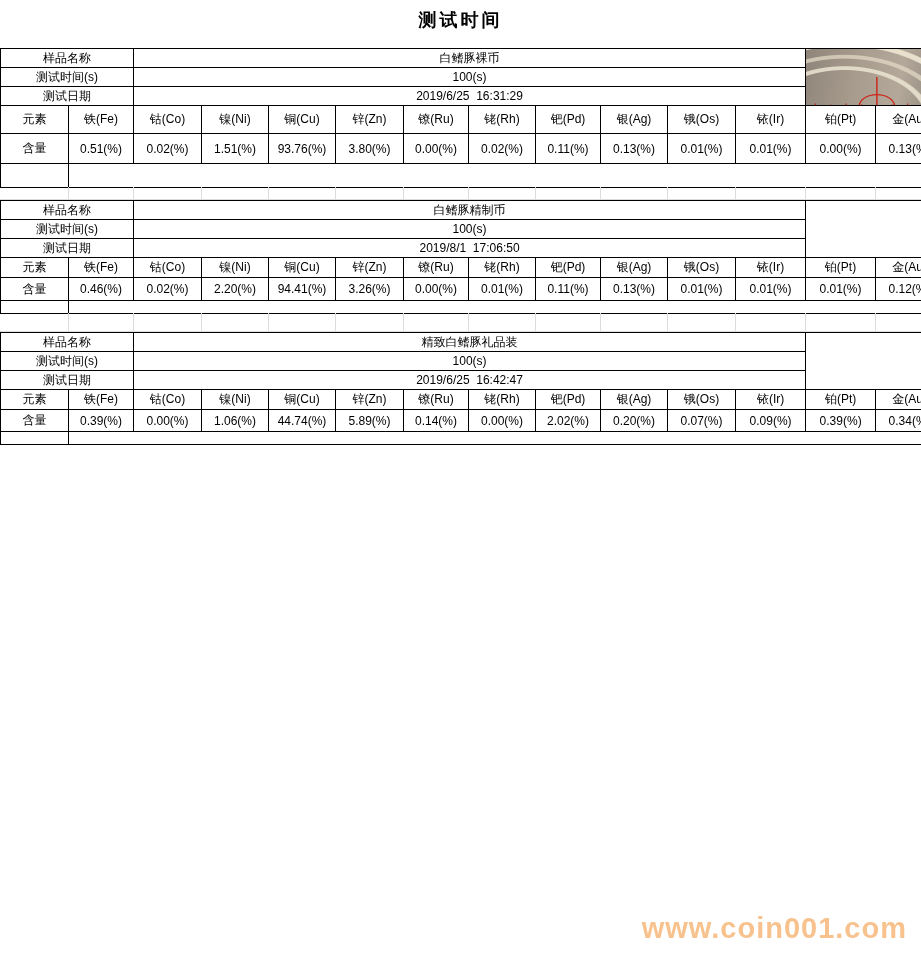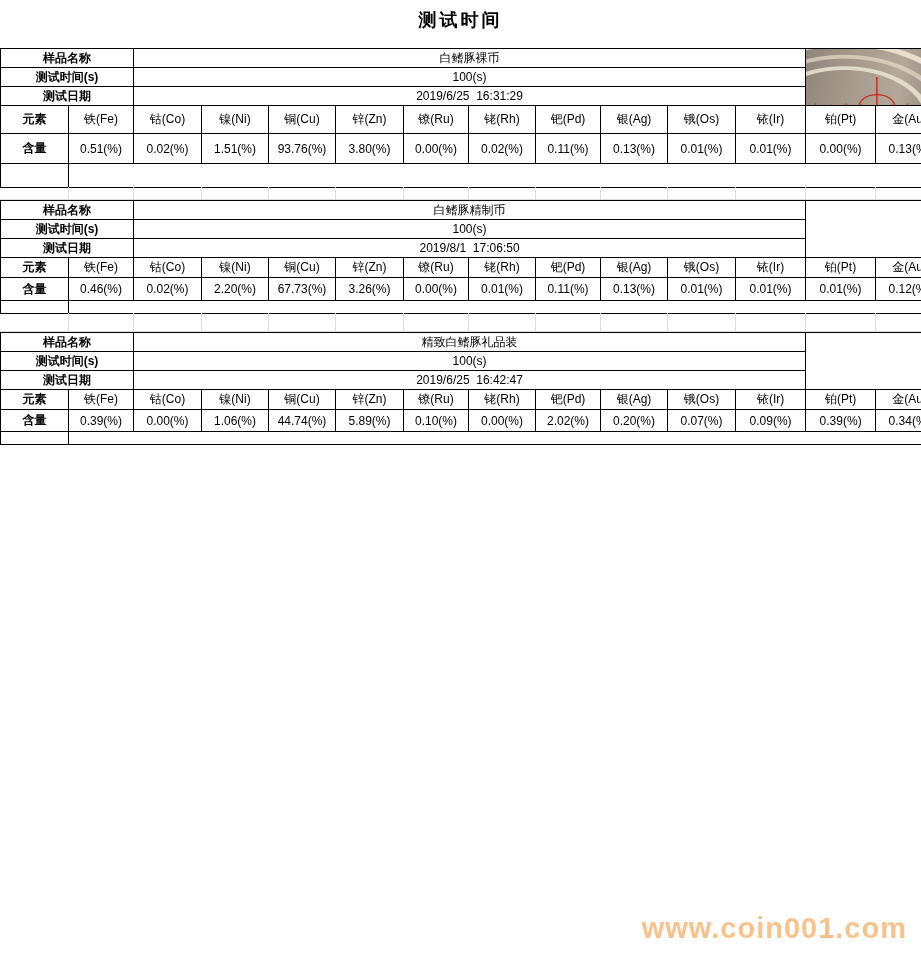--- a/index.html
+++ b/index.html
@@ -11,21 +11,21 @@
     position:absolute;top:8px;left:0;width:921px;text-align:center;
     font-size:18px;font-weight:bold;letter-spacing:3px;
   }
   table.rpt{
     position:absolute;left:0;border-collapse:collapse;table-layout:fixed;width:943px;
   }
   table.rpt td{
     border:1px solid #000;padding:0;font-size:12px;text-align:center;
     vertical-align:middle;overflow:hidden;white-space:pre;
   }
-  td.lbl{font-weight:bold;font-size:12.5px;}
+  td.lbl{font-weight:normal;font-size:12.5px;}
   td.num{text-align:left;padding-left:2px;}
   td.photocell{position:relative;padding:0;}
   .photo{
     position:absolute;top:0;left:0;right:0;bottom:0;
     background-color:#a39688;
     background-image:
       radial-gradient(ellipse 150px 95px at 28% 130%,
         transparent 54%, rgba(236,229,211,0.85) 55%, rgba(236,229,211,0.85) 58%,
         transparent 59%, transparent 66%, rgba(226,216,196,0.75) 67%, rgba(226,216,196,0.75) 70%,
         transparent 71%, transparent 79%, rgba(242,234,214,0.85) 80%, rgba(242,234,214,0.85) 84%,
@@ -216,21 +216,21 @@
     <td>锇(Os)</td>
     <td>铱(Ir)</td>
     <td>铂(Pt)</td>
     <td>金(Au)</td>
   </tr>
   <tr style="height:23px">
     <td class="lbl">含量</td>
     <td class="num">0.46(%)</td>
     <td class="num">0.02(%)</td>
     <td class="num">2.20(%)</td>
-    <td class="num">67.73(%)</td>
+    <td class="num">94.41(%)</td>
     <td class="num">3.26(%)</td>
     <td class="num">0.00(%)</td>
     <td class="num">0.01(%)</td>
     <td class="num">0.11(%)</td>
     <td class="num">0.13(%)</td>
     <td class="num">0.01(%)</td>
     <td class="num">0.01(%)</td>
     <td class="num">0.01(%)</td>
     <td class="num">0.12(%)</td>
   </tr>
@@ -325,21 +325,21 @@
     <td>铂(Pt)</td>
     <td>金(Au)</td>
   </tr>
   <tr style="height:22px">
     <td class="lbl">含量</td>
     <td class="num">0.39(%)</td>
     <td class="num">0.00(%)</td>
     <td class="num">1.06(%)</td>
     <td class="num">44.74(%)</td>
     <td class="num">5.89(%)</td>
-    <td class="num">0.10(%)</td>
+    <td class="num">0.14(%)</td>
     <td class="num">0.00(%)</td>
     <td class="num">2.02(%)</td>
     <td class="num">0.20(%)</td>
     <td class="num">0.07(%)</td>
     <td class="num">0.09(%)</td>
     <td class="num">0.39(%)</td>
     <td class="num">0.34(%)</td>
   </tr>
   <tr style="height:13px">
     <td></td>

